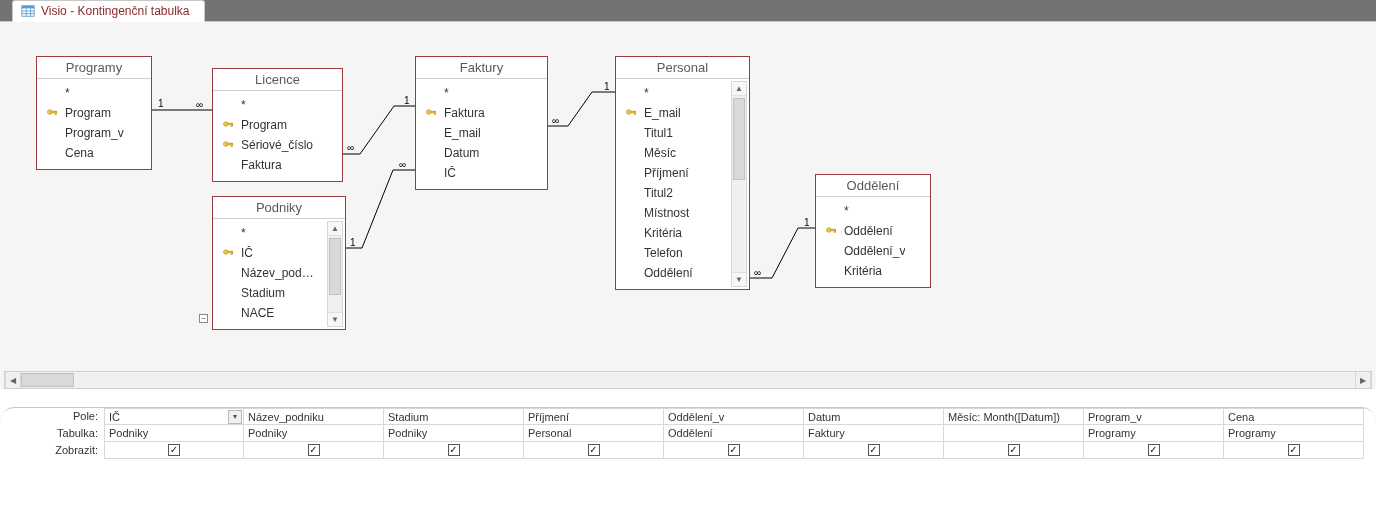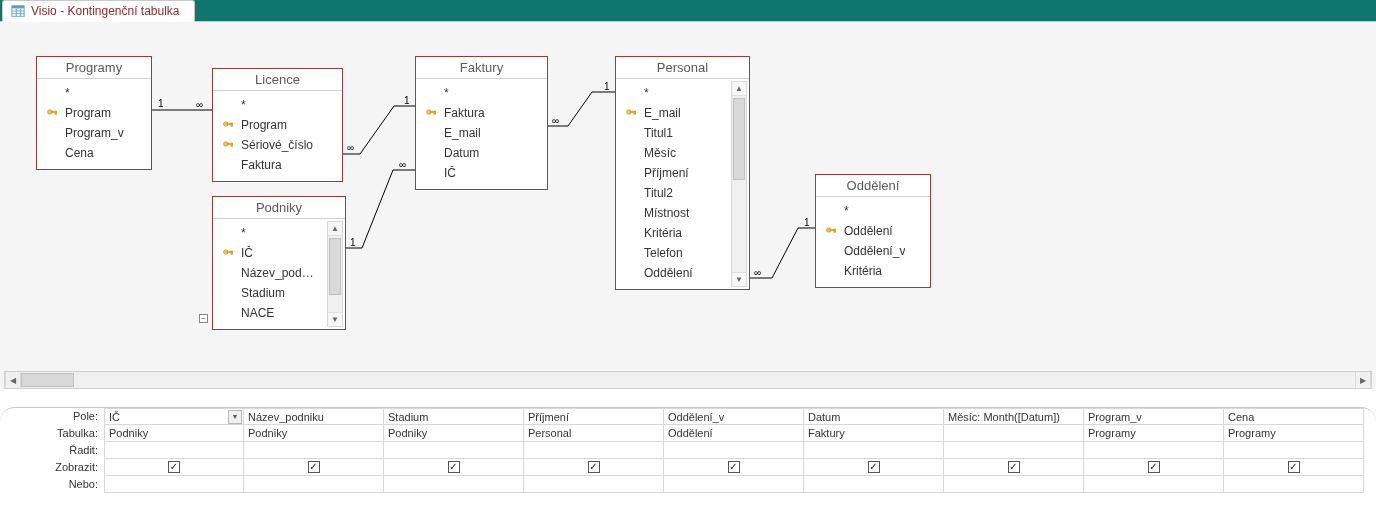--- a/index.html
+++ b/index.html
@@ -1,18 +1,18 @@
 <!DOCTYPE html>
 <html><head>
 <meta charset="utf-8">
 <style>
   * { box-sizing: border-box; }
   html, body { margin: 0; padding: 0; font-family: "Segoe UI", Tahoma, sans-serif; font-size: 12px; color: #333; background: #fff; }
   .page { position: relative; width: 1376px; height: 509px; background: #fff; overflow: hidden; }
-  .tab-strip { height: 22px; display: flex; align-items: flex-end; padding-left: 2px; background: #0f766e; border-bottom: 1px solid #c8c8c8; }
+  .tab-strip { height: 22px; display: flex; align-items: flex-end; padding-left: 12px; background: #737373; border-bottom: 1px solid #c8c8c8; }
   .tab { display: flex; align-items: center; gap: 6px; padding: 3px 14px 3px 8px; background: #fff; border: 1px solid #c8c8c8; border-bottom: 1px solid #fff; border-radius: 3px 3px 0 0; margin-bottom: -1px; }
   .tab-icon { width: 14px; height: 14px; }
   .tab-label { color: #8a2a2a; font-weight: 400; }
   .canvas { position: relative; height: 367px; background: #f5f5f5; overflow: hidden; }
   .rel-lines { position: absolute; inset: 0; }
   .rel-label { font: 10px/1 "Segoe UI", sans-serif; fill: #000; }
   .tbl { position: absolute; background: #fff; border: 1px solid #9b3b3b; }
   .tbl-title { text-align: center; padding: 3px 0; color: #5a5a5a; font-size: 13px; }
   .tbl-body { position: relative; border-top: 1px solid #cfcfcf; padding: 4px 0 6px 0; }
   .fld { display: flex; align-items: center; height: 20px; padding: 0 8px 0 8px; }
@@ -334,34 +334,20 @@
           <div class="cell">Podniky</div>
           <div class="cell">Personal</div>
           <div class="cell">Oddělení</div>
           <div class="cell">Faktury</div>
           <div class="cell"></div>
           <div class="cell">Programy</div>
           <div class="cell">Programy</div>
         </div>
     </div>
     <div class="grid-row">
-      <div class="label">Řadit:</div>
-      <div class="cells">
-          <div class="cell"></div>
-          <div class="cell"></div>
-          <div class="cell"></div>
-          <div class="cell"></div>
-          <div class="cell"></div>
-          <div class="cell"></div>
-          <div class="cell"></div>
-          <div class="cell"></div>
-          <div class="cell"></div>
-        </div>
-    </div>
-    <div class="grid-row">
       <div class="label">Zobrazit:</div>
       <div class="cells">
           <div class="cell chk">
             <span class="cb">✓</span>
           </div>
           <div class="cell chk">
             <span class="cb">✓</span>
           </div>
           <div class="cell chk">
             <span class="cb">✓</span>
@@ -379,29 +365,15 @@
             <span class="cb">✓</span>
           </div>
           <div class="cell chk">
             <span class="cb">✓</span>
           </div>
           <div class="cell chk">
             <span class="cb">✓</span>
           </div>
         </div>
     </div>
-    <div class="grid-row">
-      <div class="label">Nebo:</div>
-      <div class="cells">
-          <div class="cell"></div>
-          <div class="cell"></div>
-          <div class="cell"></div>
-          <div class="cell"></div>
-          <div class="cell"></div>
-          <div class="cell"></div>
-          <div class="cell"></div>
-          <div class="cell"></div>
-          <div class="cell"></div>
-        </div>
-    </div>
   </div>
 
 </div>
 
 </body></html>

